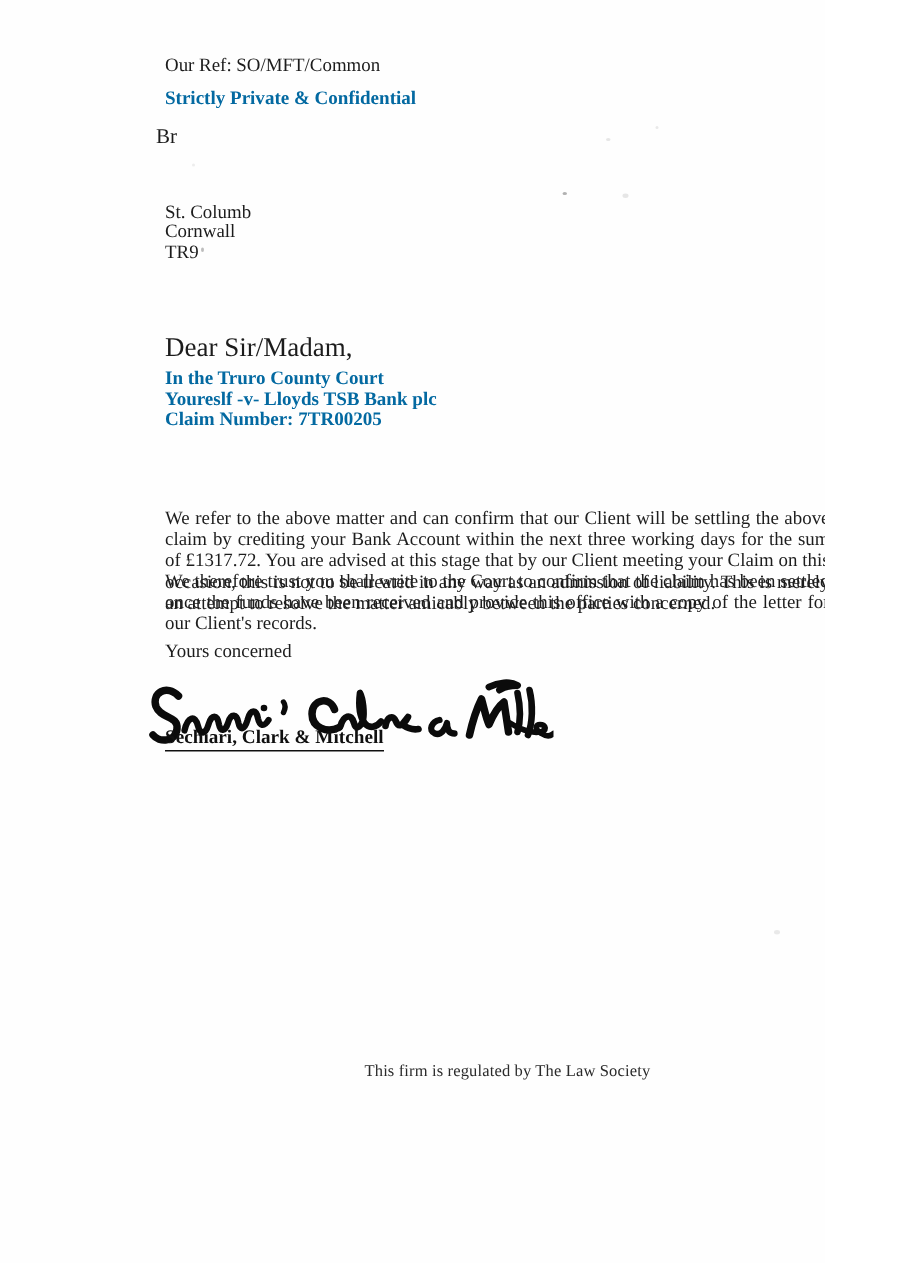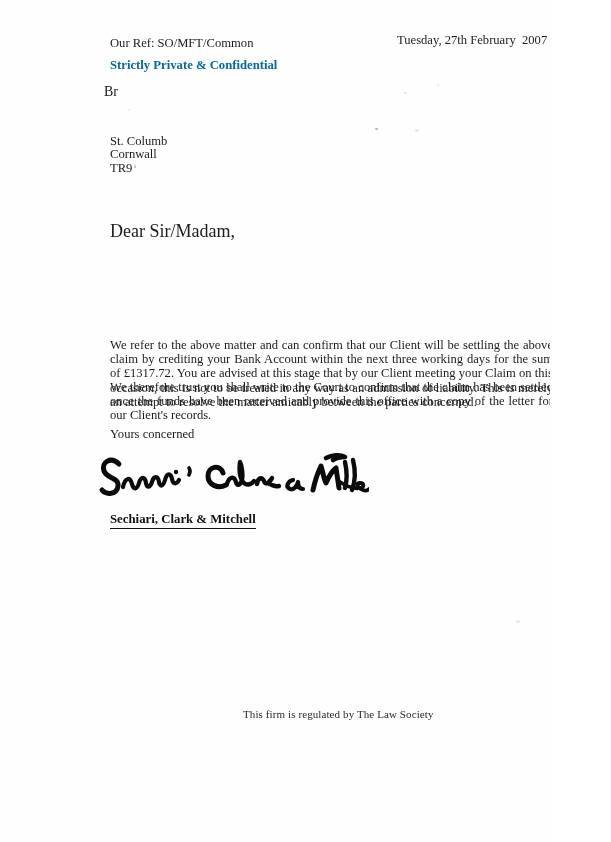--- a/index.html
+++ b/index.html
@@ -67,21 +67,21 @@
   }
   .closing {
     left: 110px; top: 427px;
     font-size: 12.6px;
   }
   .signature {
     left: 97px; top: 448px;
     width: 272px; height: 58px;
   }
   .firm-name {
-    left: 110px; top: 512px;
+    left: 110px; top: 484px;
     font-size: 12.8px;
     font-weight: bold;
     color: #101010;
     border-bottom: 1.6px solid #101010;
     padding-bottom: 1px;
   }
   .footer-reg {
     left: 243px; top: 708px;
     font-size: 11px;
     color: #2a2a2a;
@@ -97,34 +97,38 @@
     background: #555;
     border-radius: 50%;
   }
 </style>
 </head>
 <body>
 
 <div class="page">
 
   <div class="abs ref-line">Our Ref: SO/MFT/Common</div>
-  <div class="abs date-line">Tuesday, 27th February  2007</div>
 
   <div class="abs confidential bold">Strictly Private &amp; Confidential</div>
 
   <div class="abs addressee">Br</div>
 
   <div class="abs address-block">
     <div>St. Columb</div>
     <div>Cornwall</div>
     <div>TR9</div>
   </div>
 
   <div class="abs salutation">Dear Sir/Madam,</div>
 
+  <div class="abs re-block bold">
+    <div>In the Truro County Court</div>
+    <div>Youreslf -v- Lloyds TSB Bank plc</div>
+    <div>Claim Number: 7TR00205</div>
+  </div>
 
   <div class="abs para1 body-text">We refer to the above matter and can confirm that our Client will be settling the above claim by crediting your Bank Account within the next three working days for the sum of £1317.72. You are advised at this stage that by our Client meeting your Claim on this occasion, this is not to be treated in any way as an admission of liability. This is merely an attempt to resolve the matter amicably between the parties concerned.</div>
 
   <div class="abs para2 body-text">We therefore trust you shall write to the Court to confirm that the claim has been settled once the funds have been received and provide this office with a copy of the letter for our Client's records.</div>
 
   <div class="abs closing">Yours concerned</div>
 
   <svg class="abs signature" viewBox="0 0 272 58" xmlns="http://www.w3.org/2000/svg" fill="none" stroke="#0b0b0b" stroke-linecap="round" stroke-linejoin="round">
 
     <path stroke-width="5" d="M22,16 C14,8 4,14 7,23 C10,31 22,29 21,38 C20,47 9,47 5,42"></path>

